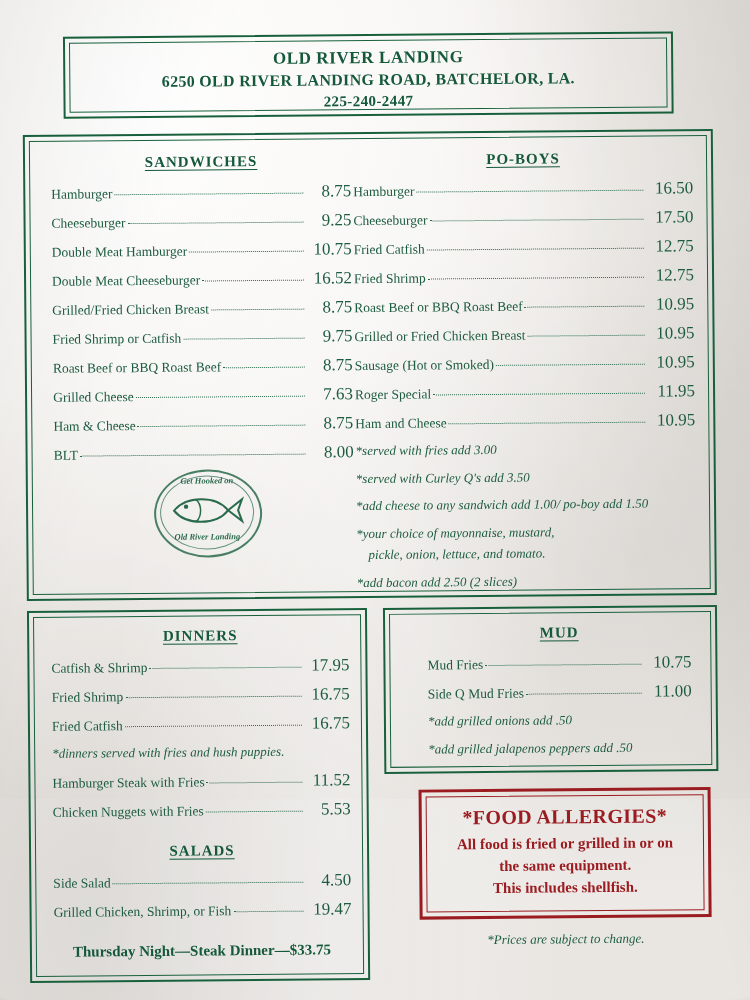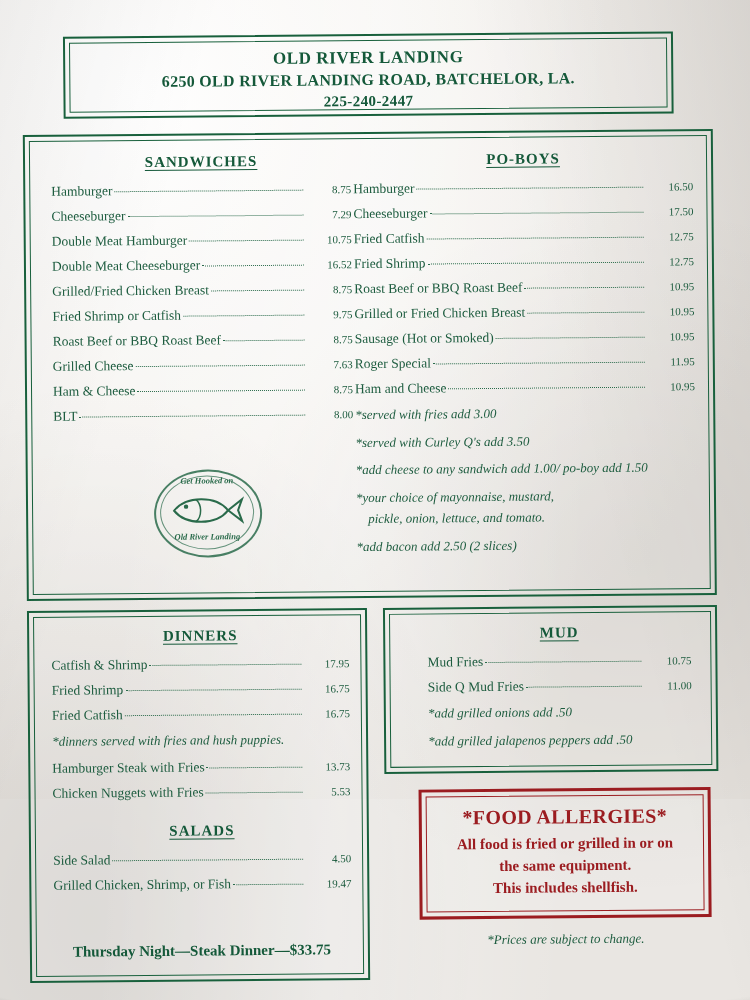--- a/index.html
+++ b/index.html
@@ -125,21 +125,21 @@
   .menu-row .dots {
     flex: 1 1 auto;
     margin: 0 4px 0 2px;
     border-bottom: 1.5px dotted #2a6b4b;
     transform: translateY(-3px);
     min-width: 10px;
   }
   .menu-row .price {
     flex: 0 0 auto;
     text-align: right;
-    font-size: 11px;
+    font-size: 17px;
     color: #1d5c3f;
   }
   #col-sandwiches .menu-row .price { width: 44px; }
   #col-poboys .menu-row .price { width: 46px; }
 
   .note {
     font-style: italic;
     font-size: 13px;
     color: #1d5c3f;
     margin: 0 0 10px 0;
@@ -287,21 +287,21 @@
         <div class="section-title">SANDWICHES</div>
 
         <div class="menu-row">
           <span class="name">Hamburger</span>
           <span class="dots"></span>
           <span class="price">8.75</span>
         </div>
         <div class="menu-row">
           <span class="name">Cheeseburger</span>
           <span class="dots"></span>
-          <span class="price">7.29</span>
+          <span class="price">9.25</span>
         </div>
         <div class="menu-row">
           <span class="name">Double Meat Hamburger</span>
           <span class="dots"></span>
           <span class="price">10.75</span>
         </div>
         <div class="menu-row">
           <span class="name">Double Meat Cheeseburger</span>
           <span class="dots"></span>
           <span class="price">16.52</span>
@@ -430,21 +430,21 @@
           <span class="name">Fried Catfish</span>
           <span class="dots"></span>
           <span class="price">16.75</span>
         </div>
 
         <div class="note">*dinners served with fries and hush puppies.</div>
 
         <div class="menu-row">
           <span class="name">Hamburger Steak with Fries</span>
           <span class="dots"></span>
-          <span class="price">13.73</span>
+          <span class="price">11.52</span>
         </div>
         <div class="menu-row">
           <span class="name">Chicken Nuggets with Fries</span>
           <span class="dots"></span>
           <span class="price">5.53</span>
         </div>
 
         <div class="section-title salads-title">SALADS</div>
 
         <div class="menu-row">

